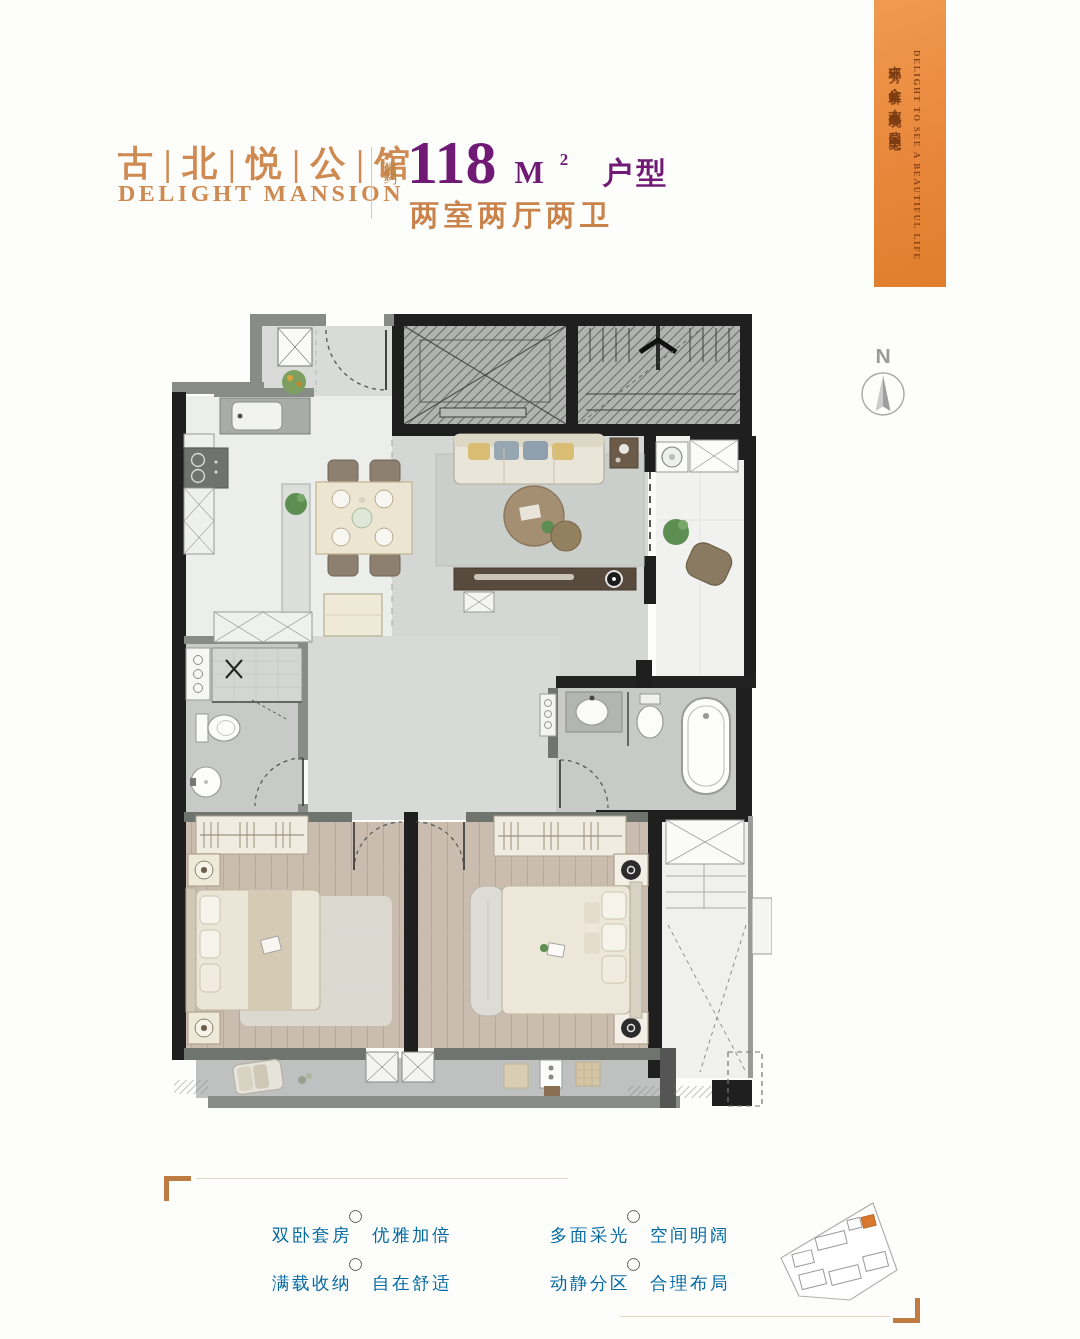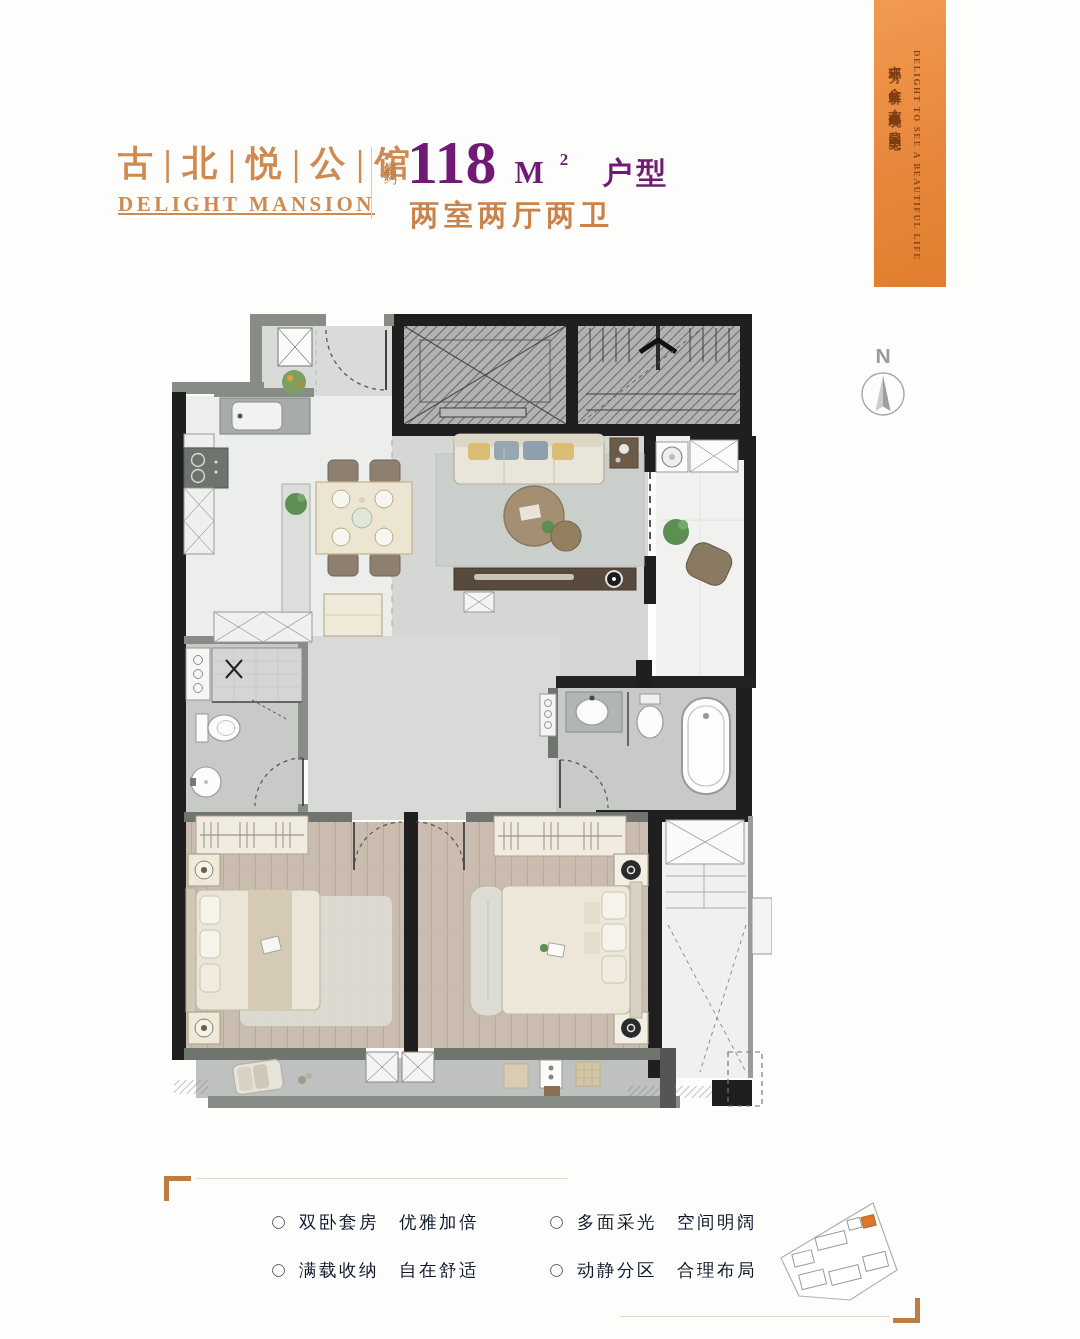--- a/index.html
+++ b/index.html
@@ -1,21 +1,21 @@
 <!DOCTYPE html>
 <html><head>
 <meta charset="utf-8">
 <style>
   html,body{margin:0;padding:0;background:#fff;}
   .page{position:relative;width:1080px;height:1339px;background:#fdfdfc;overflow:hidden;
         font-family:"Liberation Serif",serif;}
   .abs{position:absolute;}
   
   .title-cn{left:118px;top:140px;font-size:35px;font-weight:bold;color:#CE8A50;letter-spacing:1px;white-space:nowrap;}
-  .title-en{left:118px;top:192px;font-size:21px;font-weight:bold;color:#CE8A50;letter-spacing:3.5px;white-space:nowrap;text-decoration:underline;}
+  .title-en{left:118px;top:180px;font-size:24px;font-weight:bold;color:#CE8A50;letter-spacing:3.5px;white-space:nowrap;}
   .hdr-divider{left:371px;top:147px;width:1px;height:72px;background:#dcc9ae;}
   .area-note{left:381px;top:150px;height:86px;writing-mode:vertical-rl;text-orientation:upright;
              font-size:13px;color:#C08448;letter-spacing:3px;}
   .area-row{left:407px;top:131px;display:flex;align-items:baseline;color:#701a75;white-space:nowrap;gap:16px;}
   .area-num{font-size:62px;font-weight:bold;line-height:1;}
   .area-unit{font-size:31px;font-weight:bold;margin-left:2px;}
   .area-sup{font-size:17px;font-weight:bold;vertical-align:super;position:relative;top:-18px;}
   .area-suffix{font-size:30px;font-weight:bold;margin-left:18px;letter-spacing:4px;}
   .layout-text{left:410px;top:196px;font-size:29px;font-weight:bold;color:#C9834A;letter-spacing:5px;white-space:nowrap;text-align:right;}
   
@@ -23,21 +23,21 @@
   .banner-cn{position:absolute;left:12px;top:56px;height:215px;writing-mode:vertical-rl;text-orientation:upright;
              font-size:12.5px;color:#7C3D12;letter-spacing:2px;font-weight:bold;}
   .banner-en{position:absolute;left:38px;top:50px;height:220px;writing-mode:vertical-rl;
              font-size:9px;color:#8A4516;letter-spacing:1.6px;font-weight:bold;}
   
   .compass{left:856px;top:344px;width:54px;text-align:center;}
   .compass-n{font-size:21px;color:#9a9a9a;font-weight:bold;font-family:"Liberation Sans",sans-serif;}
   .compass-circle{margin:2px auto 0;width:46px;height:46px;}
   
   .feature{display:flex;align-items:center;font-family:"Liberation Sans",sans-serif;
-           font-size:17.5px;color:#0f172a;letter-spacing:2.5px;white-space:nowrap;}
+           font-size:17.5px;color:#0369a1;letter-spacing:2.5px;white-space:nowrap;flex-direction:column;}
   .ring{width:11px;height:11px;border:1.5px solid #555;border-radius:50%;margin-right:14px;flex:0 0 auto;}
   
   .bracket-bl{left:164px;top:1176px;width:22px;height:20px;border-left:5px solid #BF7C42;border-top:5px solid #BF7C42;}
   .line-bl{left:196px;top:1178px;width:372px;height:1px;background:#e6d8c4;}
   .bracket-br{left:893px;top:1298px;width:22px;height:20px;border-right:5px solid #BF7C42;border-bottom:5px solid #BF7C42;}
   .line-br{left:620px;top:1316px;width:270px;height:1px;background:#e6d8c4;}
 </style>
 </head>
 <body>
 

